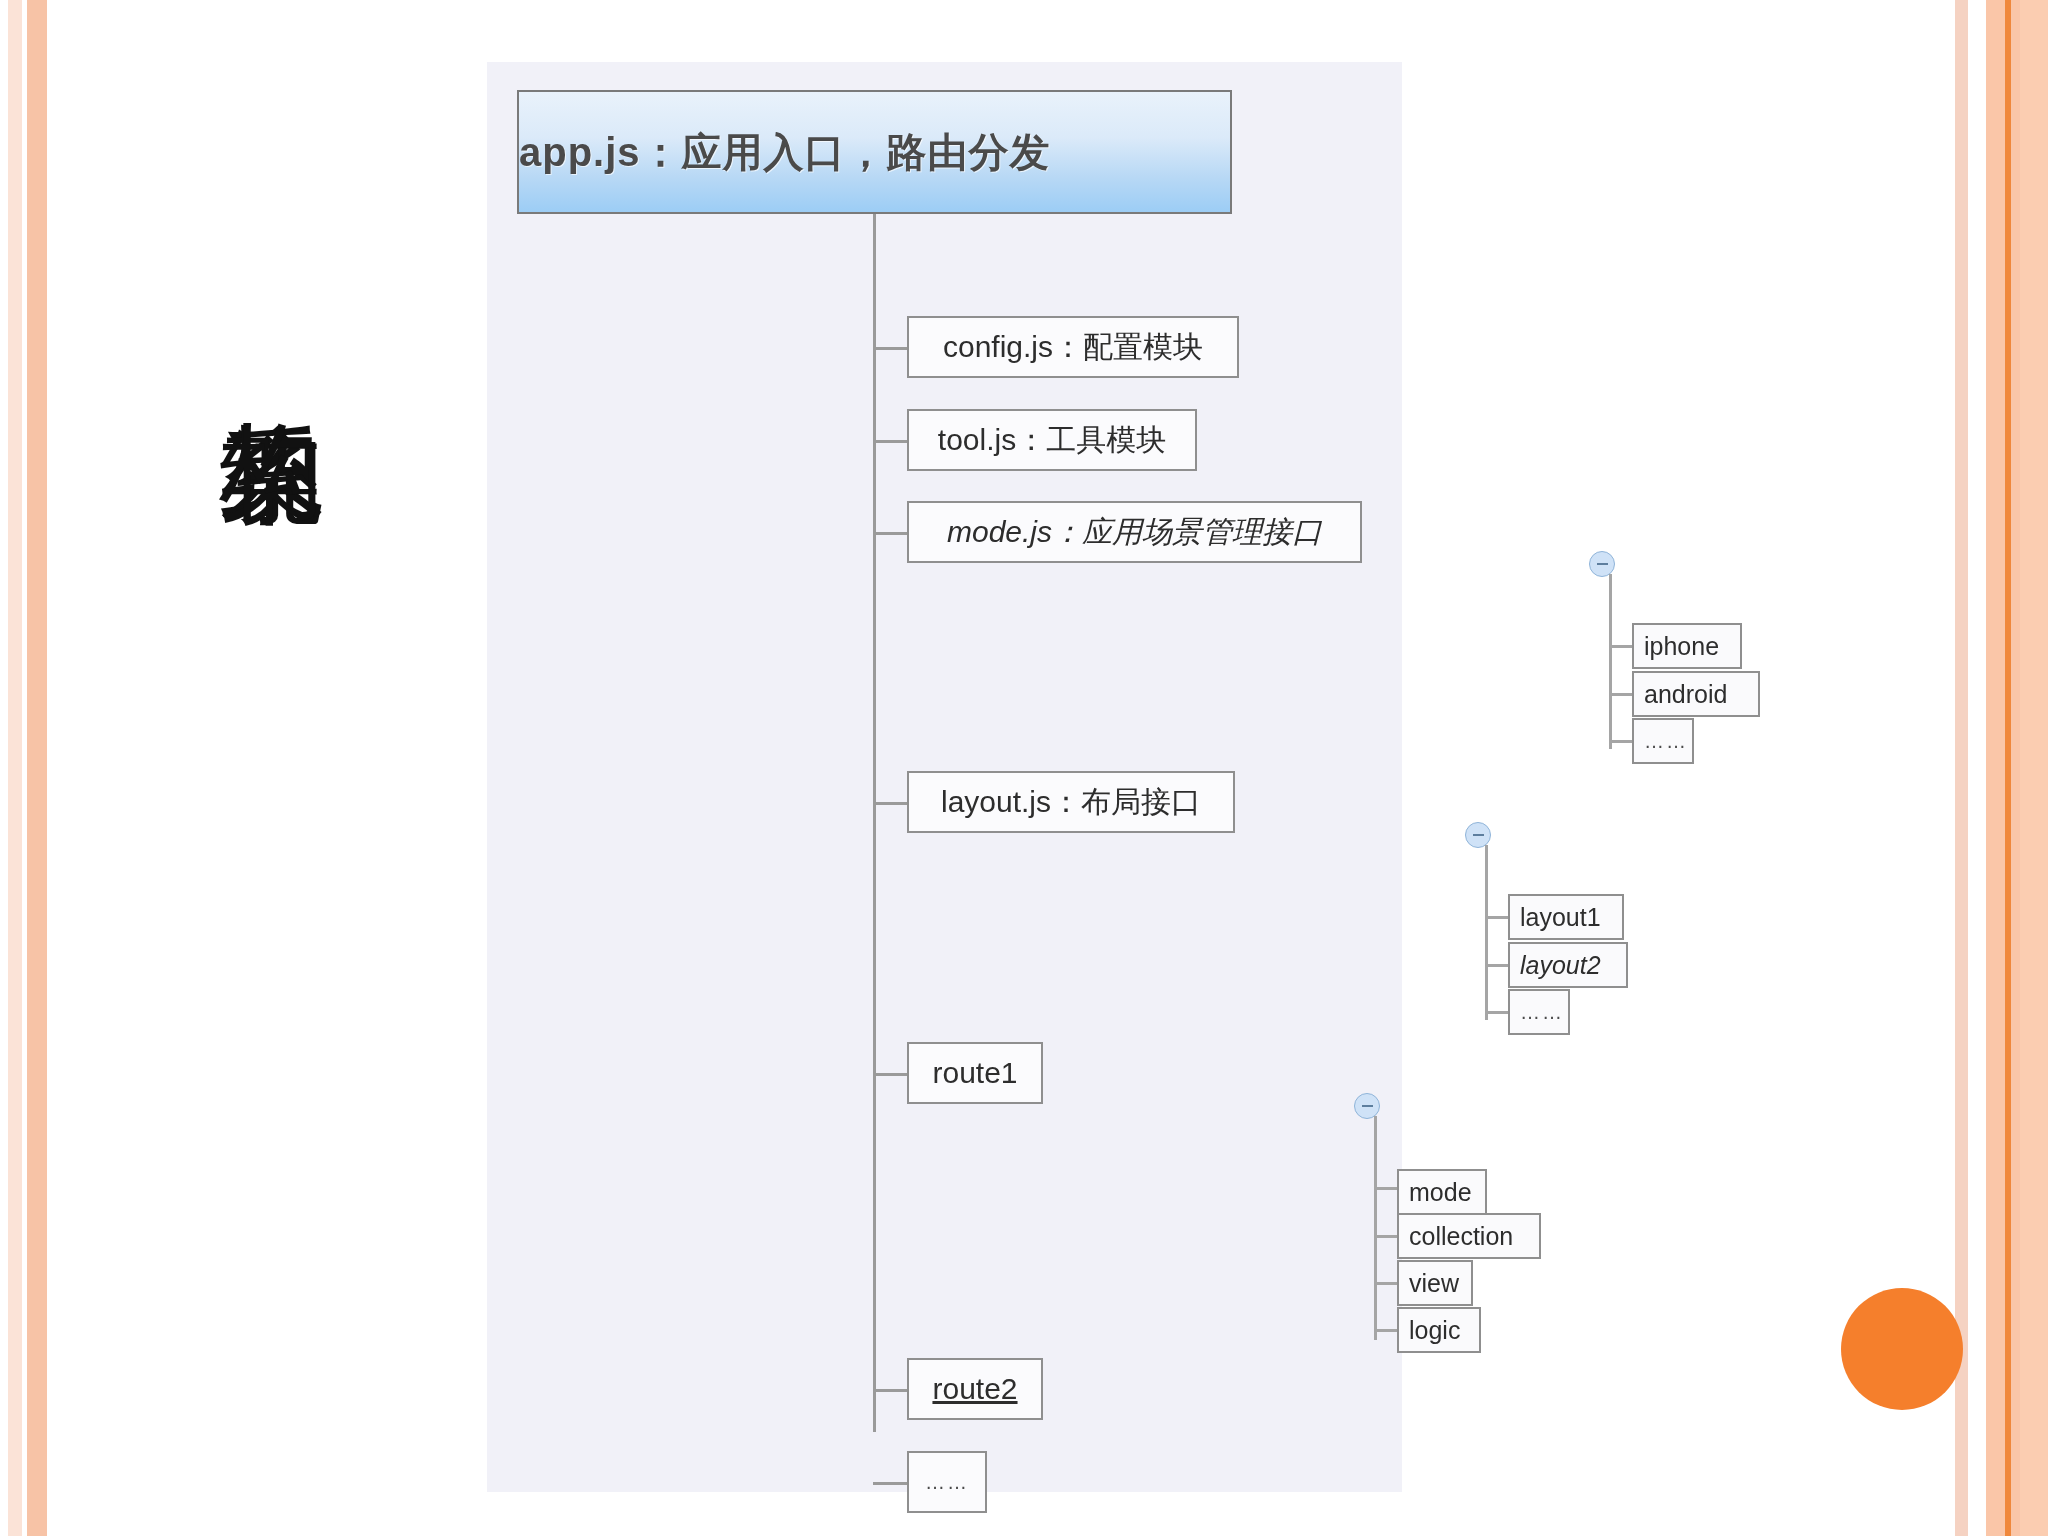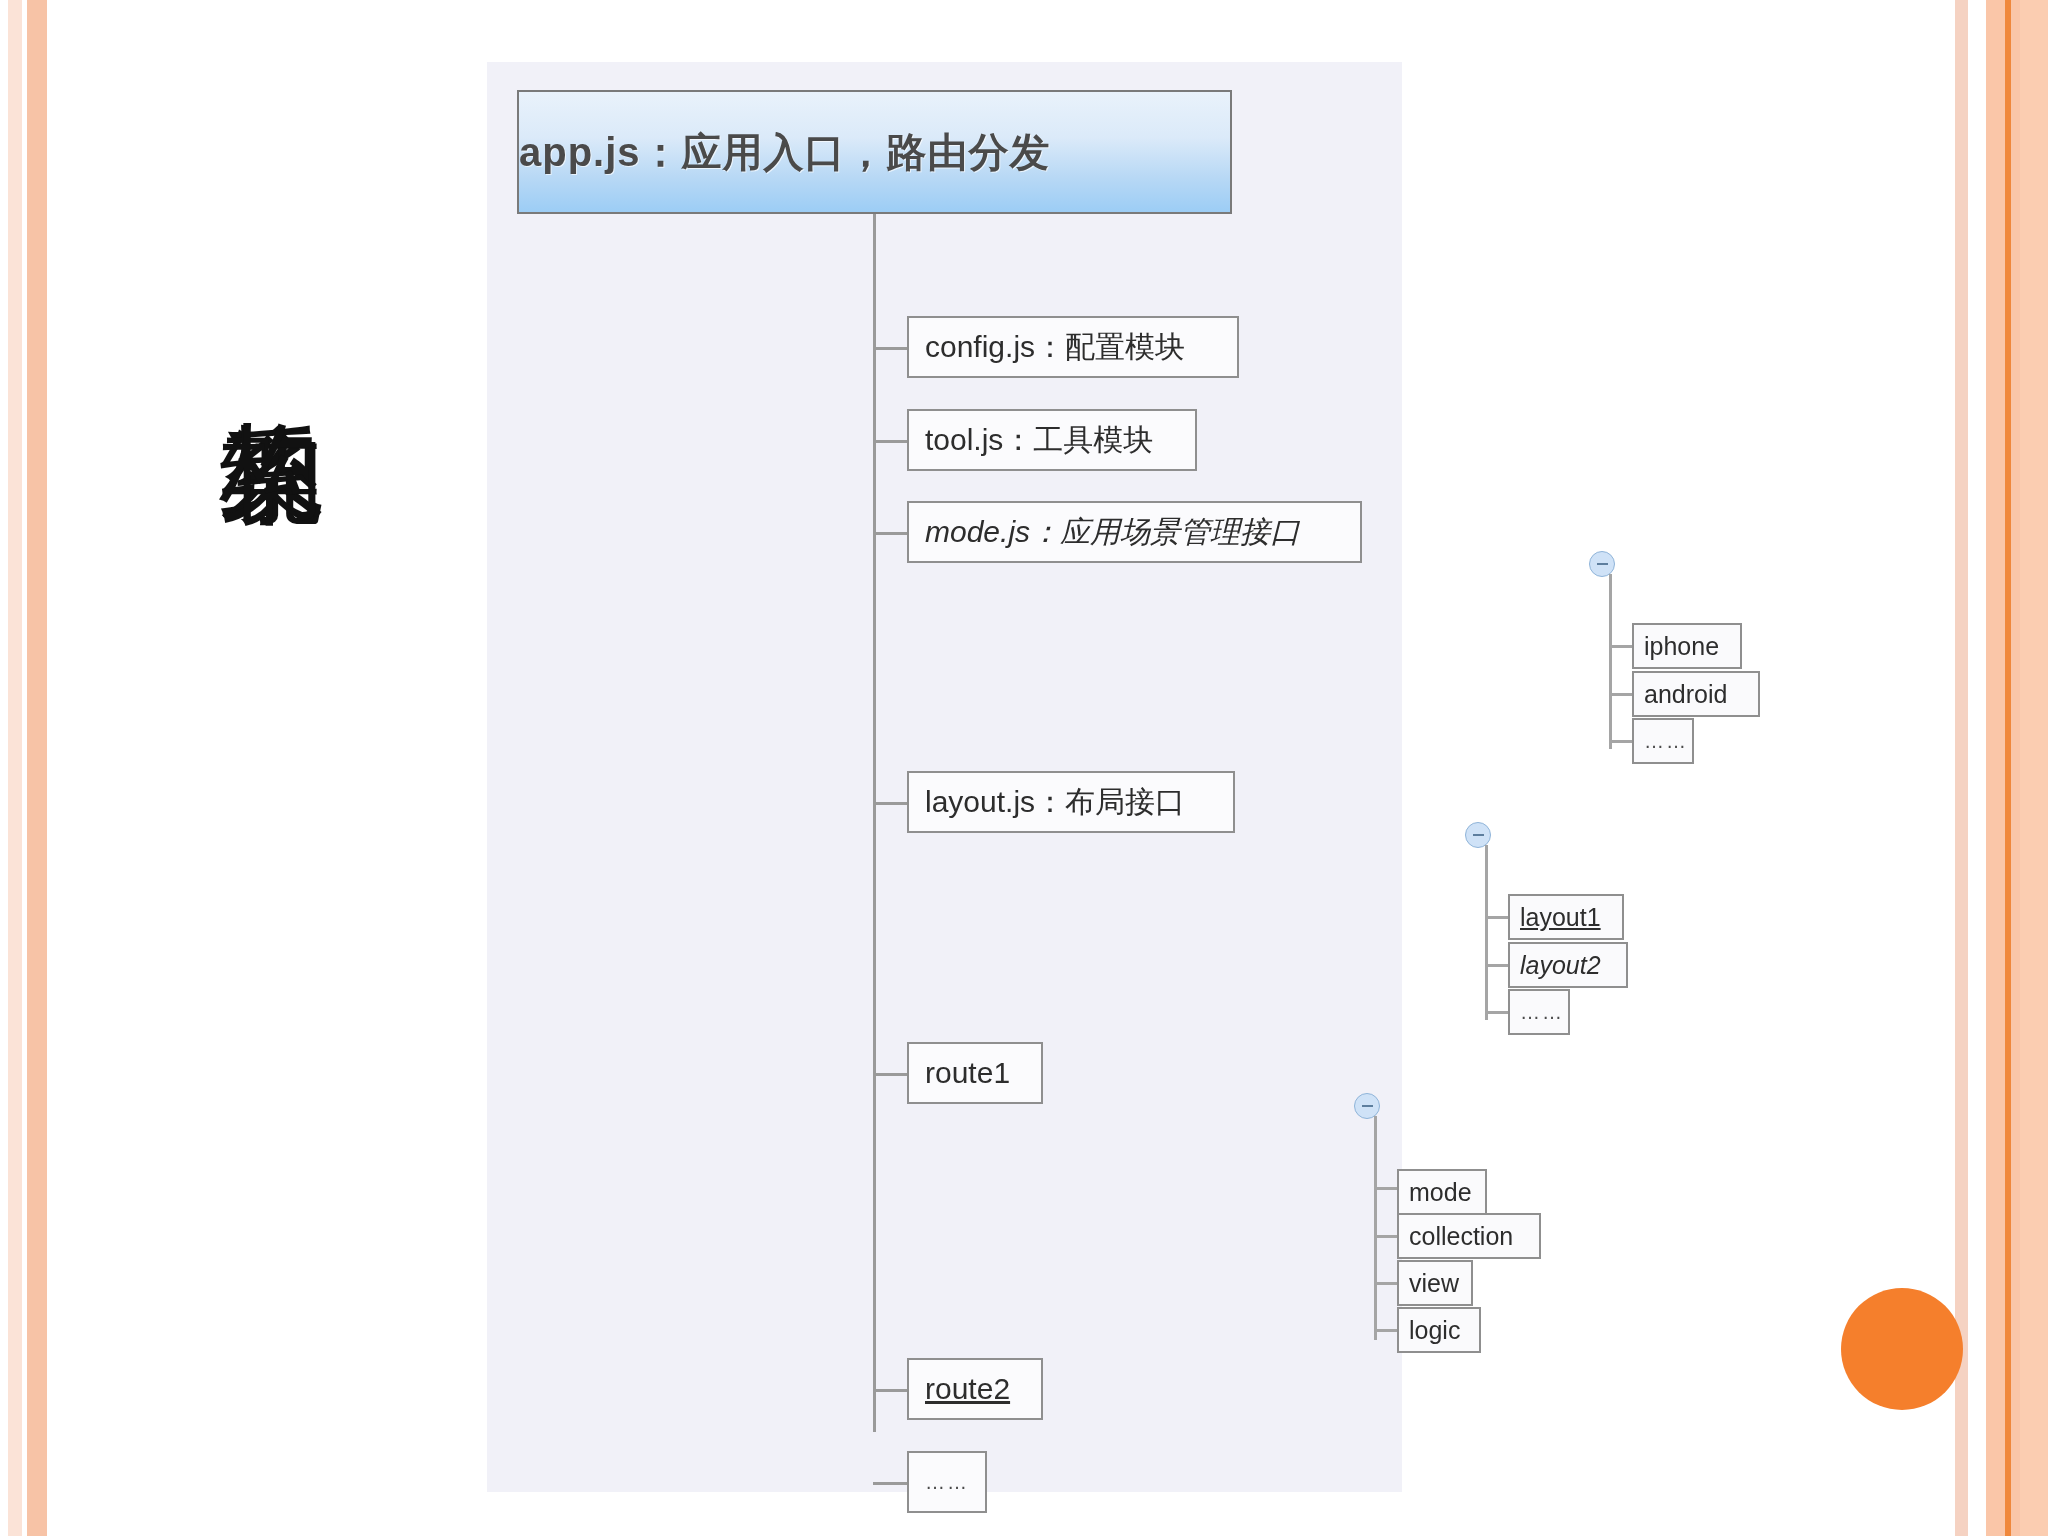--- a/index.html
+++ b/index.html
@@ -80,20 +80,21 @@
     color: #4a4a4a;
     text-shadow: 1px 1px 0 rgba(255,255,255,0.65);
     letter-spacing: 1px;
   }
 
   
   .lvl1 {
     height: 62px;
     font-size: 30px;
     padding: 0 16px;
+    justify-content: center;
   }
   .lvl2 {
     height: 46px;
     font-size: 25px;
     padding: 0 10px;
     background: #fafafc;
   }
   .dots {
     letter-spacing: 2px;
     font-size: 20px;
@@ -215,21 +216,21 @@
   </div>
 
   <div class="hline" style="left:386px;top:740px;width:36px;"></div>
   <div class="node lvl1" style="left:420px;top:709px;width:328px;">
     <span>layout.js：布局接口</span>
   </div>
   <div class="collapse-icon" style="left:1004px;top:760px;transform:translate(-100%,0);"></div>
 
   <div class="vline-thin" style="left:998px;top:783px;height:175px;"></div>
   <div class="hline-thin" style="left:998px;top:854px;width:24px;"></div>
-  <div class="node lvl2" style="left:1021px;top:832px;width:116px;text-decoration:underline;">
+  <div class="node lvl2" style="left:1021px;top:832px;width:116px;">
     <span>layout1</span>
   </div>
   <div class="hline-thin" style="left:998px;top:902px;width:24px;"></div>
   <div class="node lvl2" style="left:1021px;top:880px;width:120px;font-style:italic;">
     <span>layout2</span>
   </div>
   <div class="hline-thin" style="left:998px;top:949px;width:24px;"></div>
   <div class="node lvl2 dots" style="left:1021px;top:927px;width:62px;">
     <span>……</span>
   </div>

